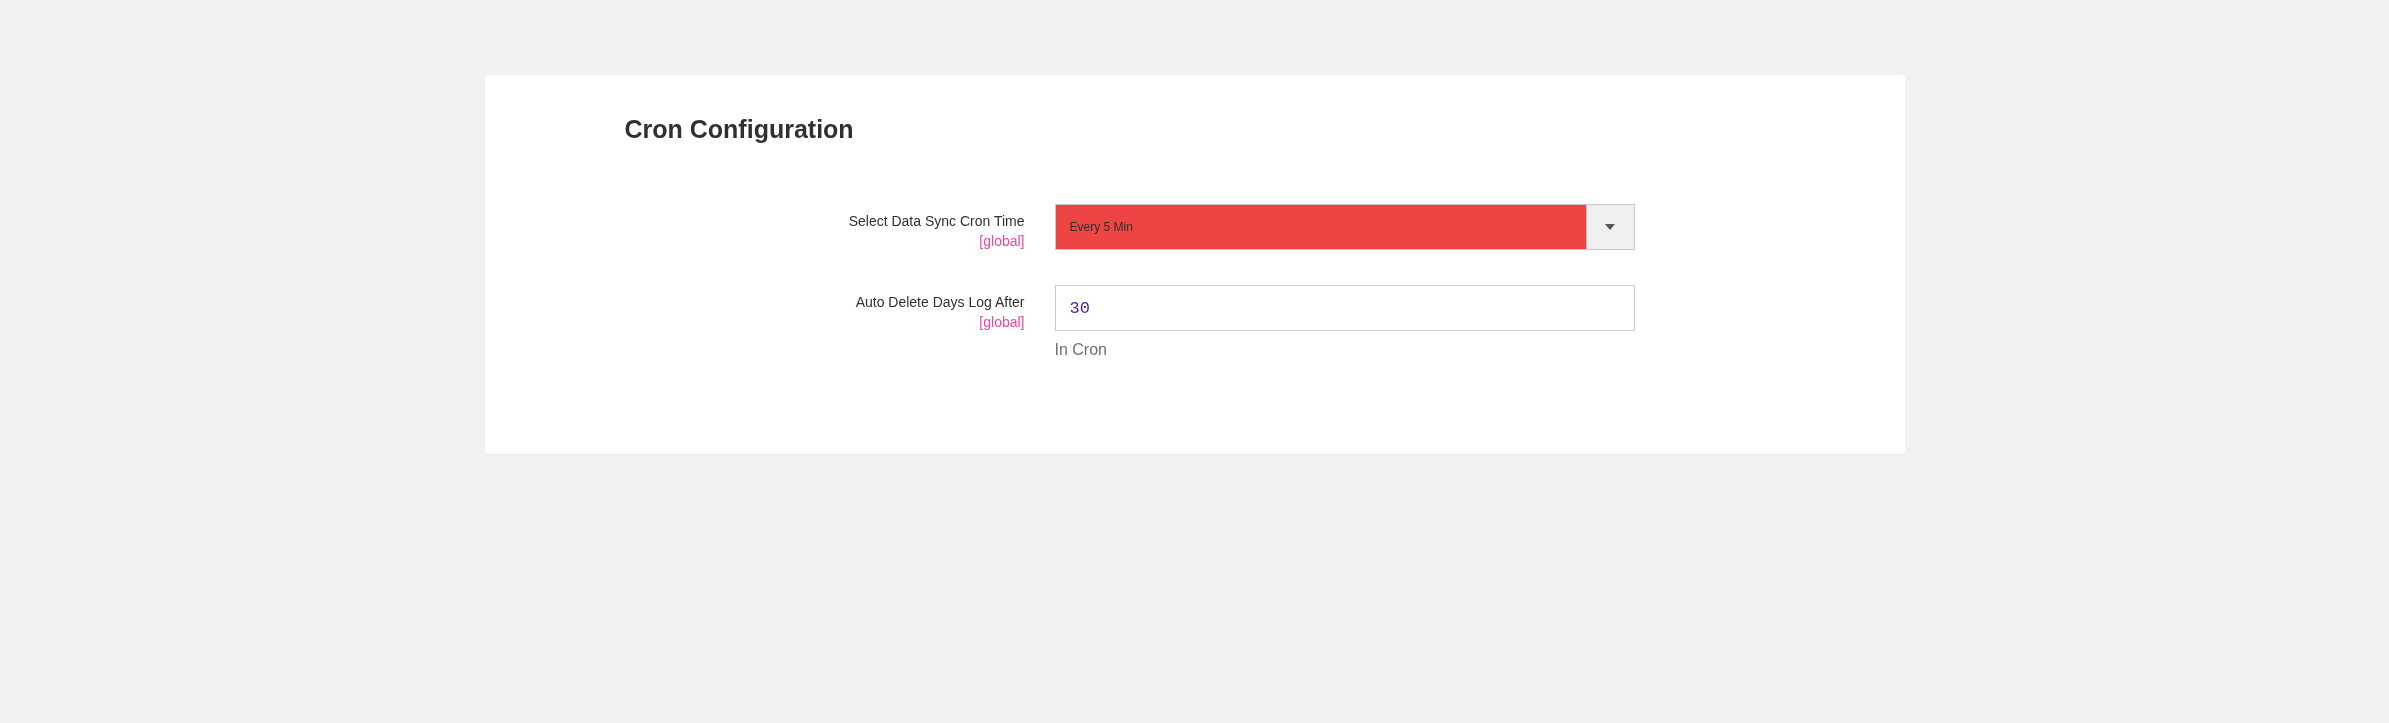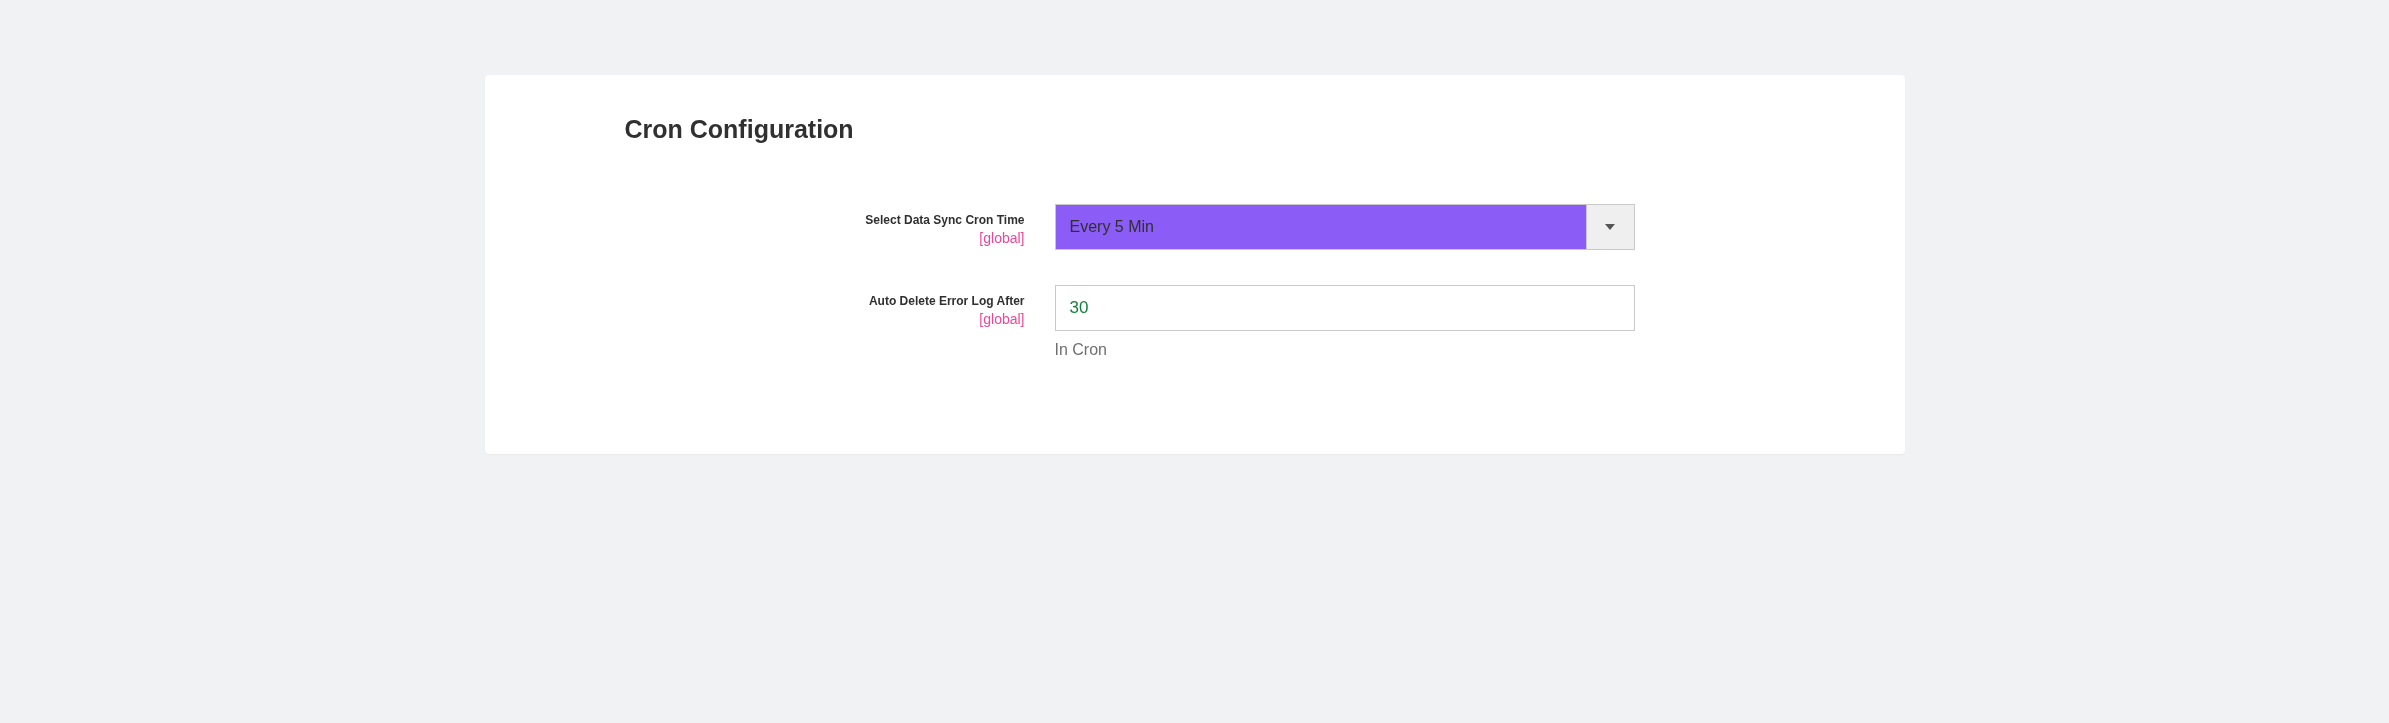--- a/index.html
+++ b/index.html
@@ -28,22 +28,22 @@
       align-items: flex-start;
       margin-bottom: 35px;
     }
     .label-col {
       width: 430px;
       text-align: right;
       padding-right: 30px;
       padding-top: 8px;
     }
     .field-label {
-      font-size: 12px;
-      font-weight: 700;
+      font-size: 14px;
+      font-weight: 400;
       color: #303030;
       display: block;
       line-height: 1.35;
     }
     .scope-label {
       font-size: 14px;
       color: #ec4899;
       display: block;
       margin-top: 2px;
     }
@@ -53,44 +53,44 @@
     }
     .select-wrap {
       display: flex;
       width: 100%;
       height: 46px;
       border: 1px solid #c9c9c9;
     }
     .select-value {
       flex: 1;
       padding: 10px 14px;
-      font-size: 16px;
+      font-size: 12px;
       color: #303030;
-      background: #8b5cf6;
+      background: #ef4444;
       display: flex;
       align-items: center;
       cursor: pointer;
     }
     .select-btn {
       width: 48px;
       background: #efefef;
       border-left: 1px solid #c9c9c9;
       display: flex;
       align-items: center;
       justify-content: center;
       cursor: pointer;
     }
     .text-input {
       width: 100%;
       height: 46px;
       border: 1px solid #c9c9c9;
       padding: 10px 14px;
       font-size: 17px;
-      color: #15803d;
-      font-family: Liberation Sans, sans-serif;
+      color: #4c1d95;
+      font-family: Liberation Mono, monospace;
       outline: none;
     }
     .help-text {
       font-size: 16px;
       color: #6f6f6f;
       margin-top: 10px;
     }
   </style>
 </head>
 <body>
@@ -110,21 +110,21 @@
           <svg width="10" height="6" viewBox="0 0 10 6">
               <path d="M0 0 L5 6 L10 0 Z" fill="#555"></path>
             </svg>
         </div>
       </div>
     </div>
   </div>
 
   <div class="form-row">
     <div class="label-col">
-      <span class="field-label">Auto Delete Error Log After</span>
+      <span class="field-label">Auto Delete Days Log After</span>
       <span class="scope-label">[global]</span>
     </div>
     <div class="input-col">
       <input type="text" class="text-input" value="30" style="">
       <div class="help-text">In Cron</div>
     </div>
   </div>
 </div>
 
 </body></html>

